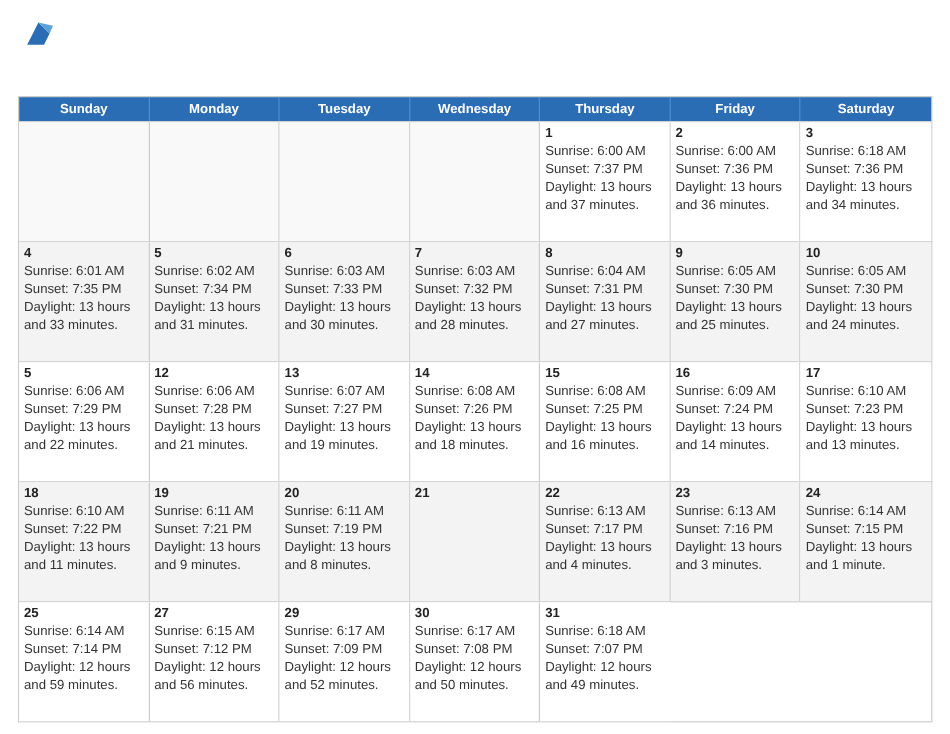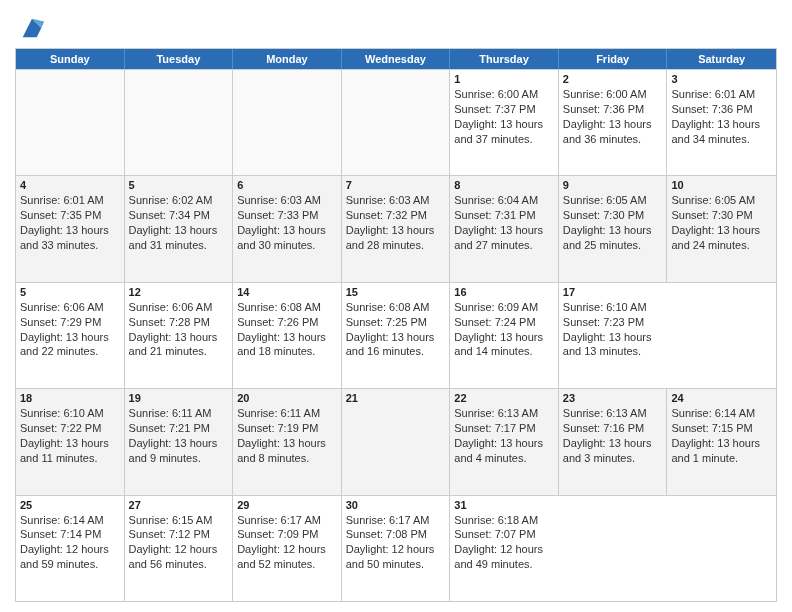--- a/index.html
+++ b/index.html
@@ -9,20 +9,21 @@
       width: 792px;
       height: 612px;
       overflow: hidden;
     }
     .page {
       width: 792px;
       height: 612px;
       padding: 10px 15px 10px 15px;
       display: flex;
       flex-direction: column;
+      gap: 32px;
     }
     .header {
       display: flex;
       align-items: flex-start;
       justify-content: space-between;
       margin-bottom: 6px;
     }
     .logo {
       display: flex;
       align-items: center;
@@ -130,22 +131,22 @@
     </div>
     <div class="title-block">
       <h1></h1>
       <h2></h2>
     </div>
   </div>
 
   <div class="calendar">
     <div class="cal-header">
       <div class="cal-header-cell">Sunday</div>
+      <div class="cal-header-cell">Monday</div>
       <div class="cal-header-cell">Tuesday</div>
-      <div class="cal-header-cell">Monday</div>
       <div class="cal-header-cell">Wednesday</div>
       <div class="cal-header-cell">Thursday</div>
       <div class="cal-header-cell">Friday</div>
       <div class="cal-header-cell">Saturday</div>
     </div>
     <div class="cal-body" id="cal-body">
     <div class="cal-row">
           <div class="cal-cell empty"></div>
           <div class="cal-cell empty"></div>
           <div class="cal-cell empty"></div>
@@ -157,21 +158,21 @@
 Daylight: 13 hours and 37 minutes.</div>
           </div>
           <div class="cal-cell">
             <div class="day-num">2</div>
             <div class="day-info">Sunrise: 6:00 AM
 Sunset: 7:36 PM
 Daylight: 13 hours and 36 minutes.</div>
           </div>
           <div class="cal-cell">
             <div class="day-num">3</div>
-            <div class="day-info">Sunrise: 6:01 AM
+            <div class="day-info">Sunrise: 6:18 AM
 Sunset: 7:36 PM
 Daylight: 13 hours and 34 minutes.</div>
           </div>
         </div>
         <div class="cal-row">
           <div class="cal-cell shaded">
             <div class="day-num">4</div>
             <div class="day-info">Sunrise: 6:01 AM
 Sunset: 7:35 PM
 Daylight: 13 hours and 33 minutes.</div>
@@ -218,20 +219,26 @@
             <div class="day-num">5</div>
             <div class="day-info">Sunrise: 6:06 AM
 Sunset: 7:29 PM
 Daylight: 13 hours and 22 minutes.</div>
           </div>
           <div class="cal-cell">
             <div class="day-num">12</div>
             <div class="day-info">Sunrise: 6:06 AM
 Sunset: 7:28 PM
 Daylight: 13 hours and 21 minutes.</div>
+          </div>
+          <div class="cal-cell">
+            <div class="day-num">13</div>
+            <div class="day-info">Sunrise: 6:07 AM
+Sunset: 7:27 PM
+Daylight: 13 hours and 19 minutes.</div>
           </div>
           <div class="cal-cell">
             <div class="day-num">14</div>
             <div class="day-info">Sunrise: 6:08 AM
 Sunset: 7:26 PM
 Daylight: 13 hours and 18 minutes.</div>
           </div>
           <div class="cal-cell">
             <div class="day-num">15</div>
             <div class="day-info">Sunrise: 6:08 AM

